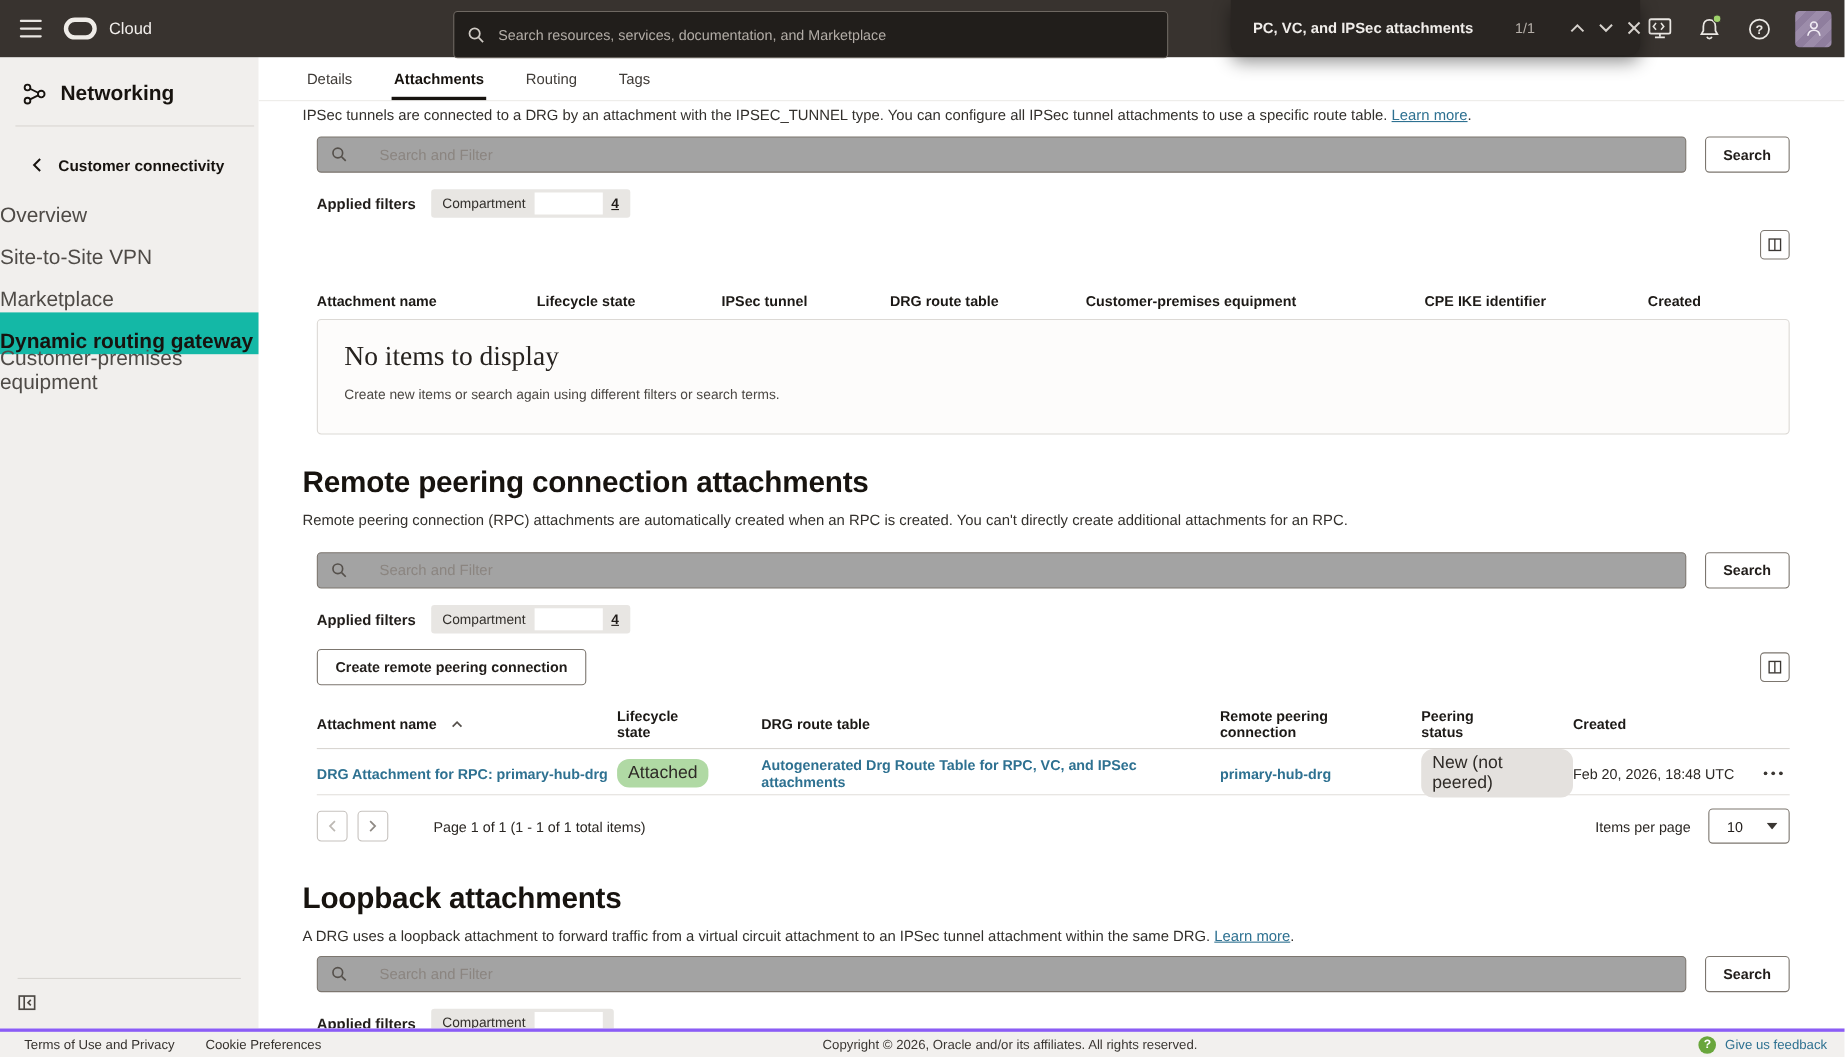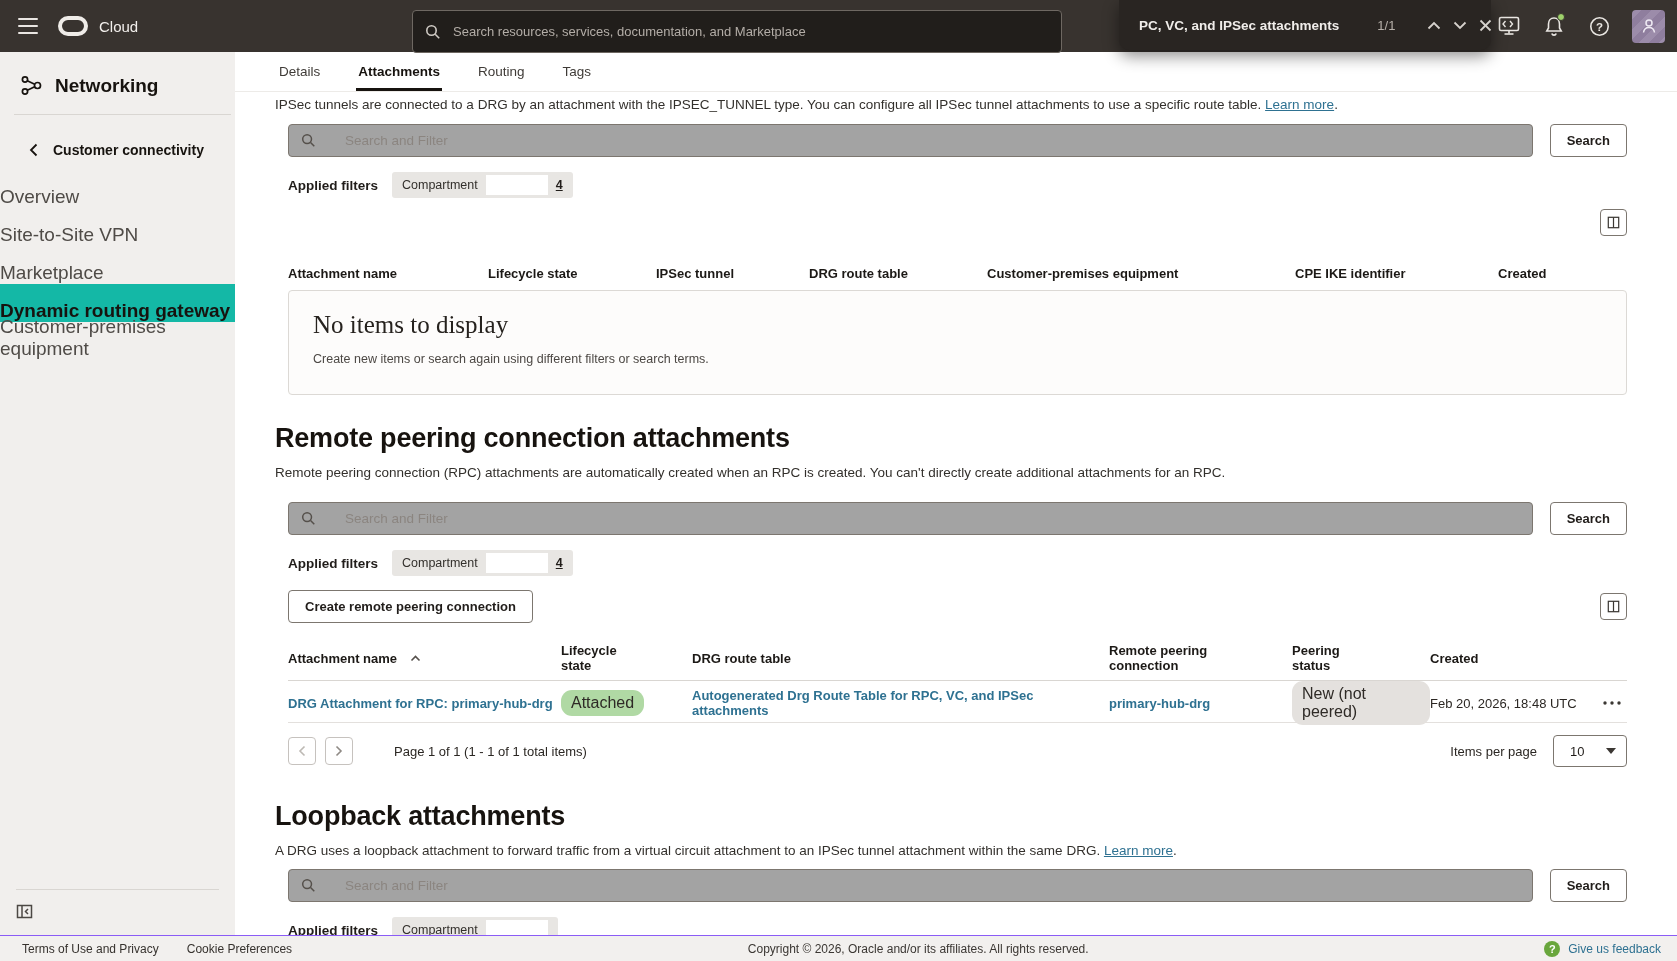--- a/index.html
+++ b/index.html
@@ -89,21 +89,21 @@
   .badge.gray { background:#e4e1de; }
   .menu-btn { background:none; border:none; padding:0; color:#3b3733; display:flex; align-items:center; }
   .pagerow { margin-top:12px; display:flex; align-items:center; }
   .pagebtn { width:28px; height:28px; border:1px solid #c6c2be; border-radius:4px; background:#fff; display:flex; align-items:center; justify-content:center; margin-right:9px; color:#8f8a85; }
   .pagebtn.dim { color:#bdb9b4; }
   .page-text { margin-left:32px; font-size:13px; color:#2b2723; }
   .pager-right { margin-left:auto; display:flex; align-items:center; gap:16px; font-size:13px; color:#2b2723; }
   .ipp-select { width:74px; height:32px; border:1px solid #7c766f; border-radius:4px; background:#fff; display:flex; align-items:center; justify-content:space-between; padding:0 10px 0 16px; font-size:13px; color:#211d1a; }
 
   
-  .footer { position:absolute; left:0; right:0; bottom:0; height:26px; background:#f2f0ee; border-top:1px solid #8b5cf6; display:flex; align-items:center; padding:0 16px 0 22px; font-size:12px; color:#36322e; z-index:35;margin-top:47px; }
+  .footer { position:absolute; left:0; right:0; bottom:0; height:26px; background:#f2f0ee; border-top:3px solid #8b5cf6; display:flex; align-items:center; padding:0 16px 0 22px; font-size:12px; color:#36322e; z-index:35;margin-top:47px; }
   .f-link { cursor:pointer; }
   .f-gap { width:28px; }
   .f-center { flex:1; text-align:center; color:#3b3733; }
   .f-right { display:flex; align-items:center; gap:8px; }
   .f-feedback { color:#2e7191; cursor:pointer; }
   .qcircle { width:16px; height:16px; border-radius:50%; background:#69a63c; color:#fff; font-size:11px; font-weight:700; display:flex; align-items:center; justify-content:center; }
 </style>
 </head>
 <body>
 

